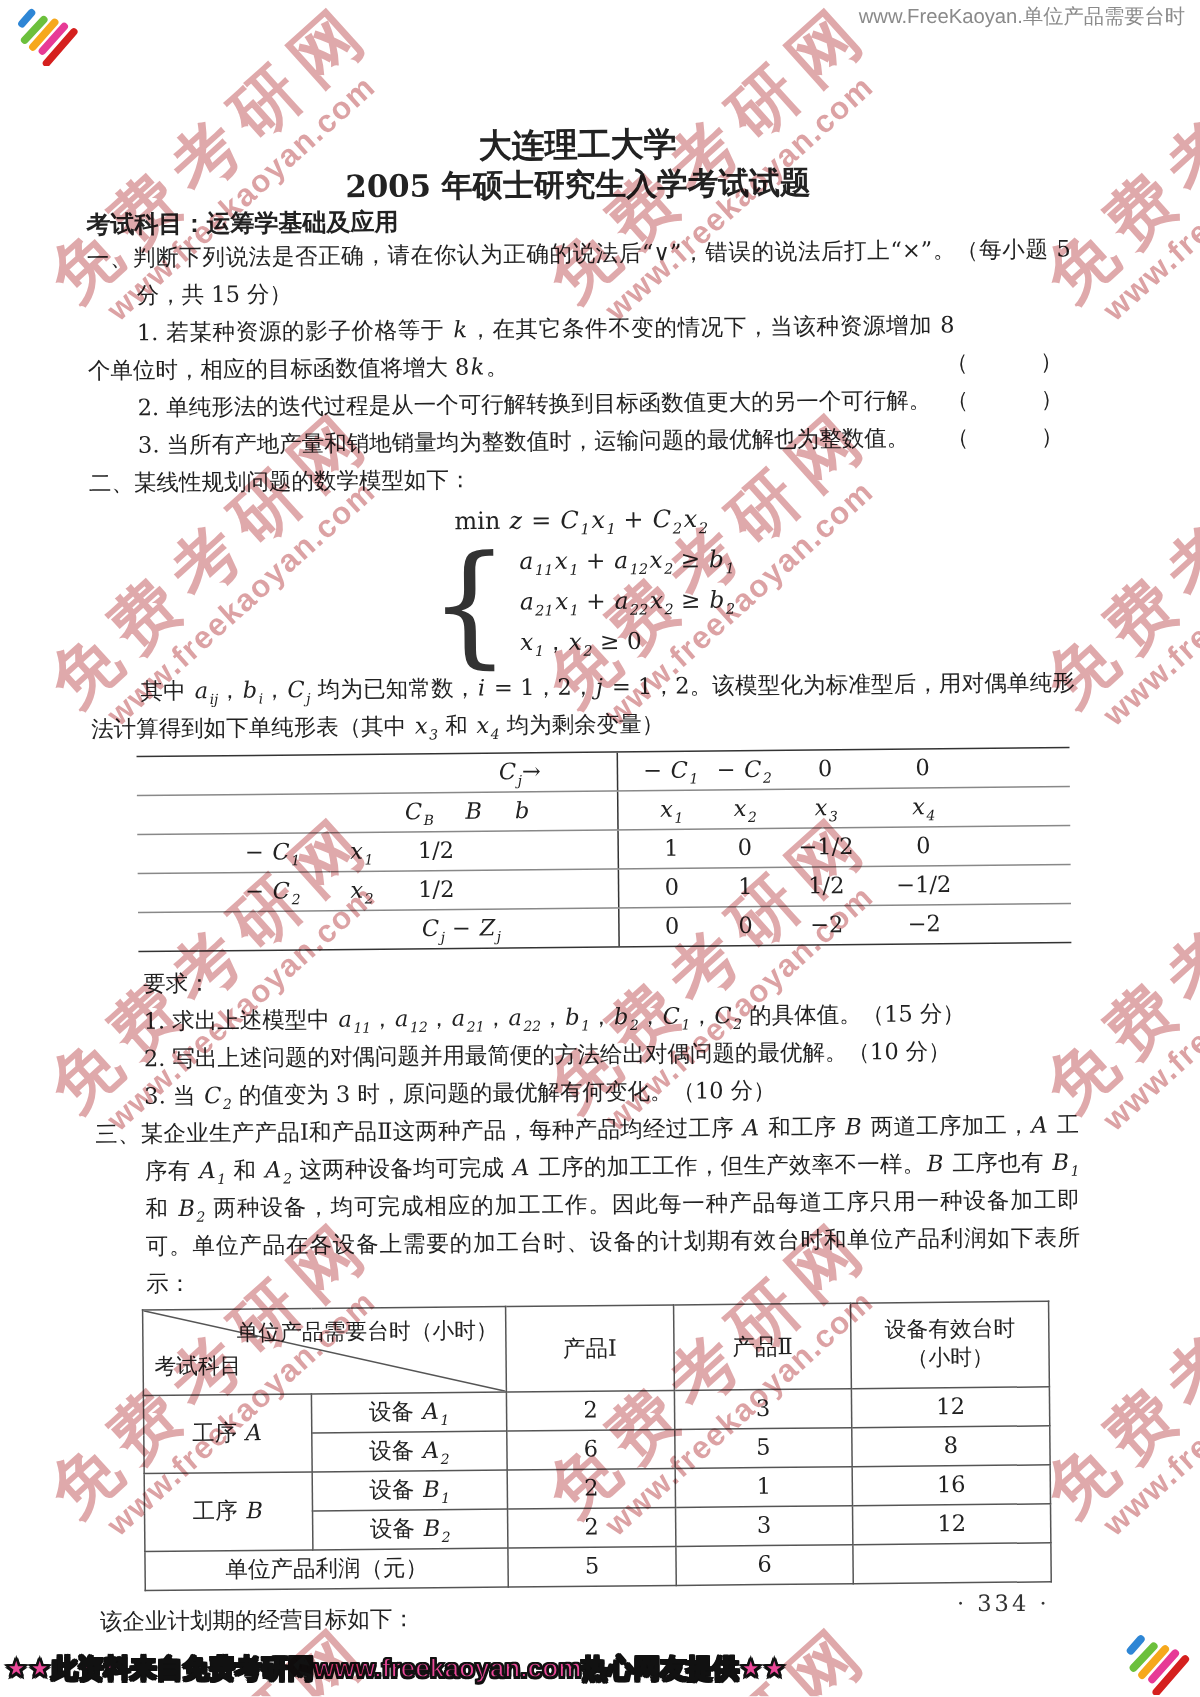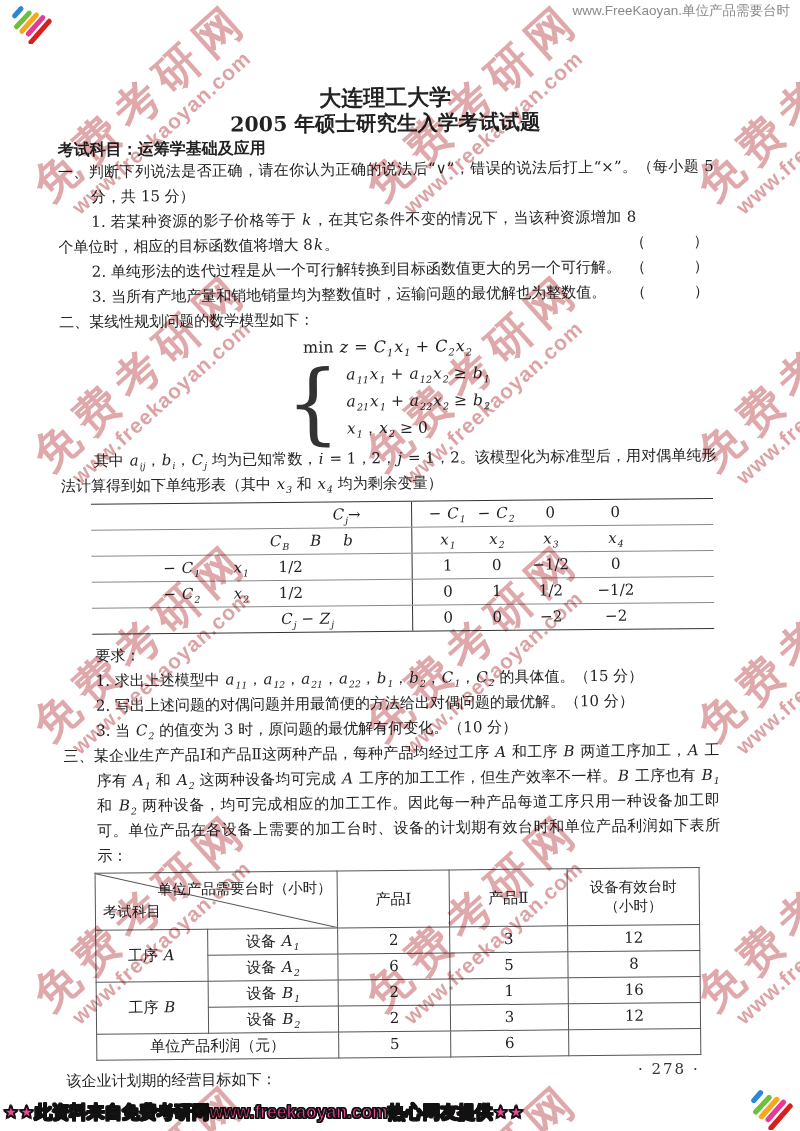--- a/index.html
+++ b/index.html
@@ -248,21 +248,21 @@
       <td>5</td>
       <td>6</td>
       <td></td>
     </tr>
     </tbody>
   </table>
 
   <p>该企业计划期的经营目标如下：</p>
 </div>
 
-<div class="pagenum">· 278 ·</div>
+<div class="pagenum">· 334 ·</div>
 
 <div class="footer-bar">
   <span class="footer-note">★★此资料来自免费考研网www.freekaoyan.com热心网友提供★★</span>
 </div>
 <svg class="logo-br" viewBox="0 0 50 44">
   <line x1="7" y1="13" x2="14" y2="5" stroke-width="5.5" stroke-linecap="round" stroke="#2e86d5"></line>
   <line x1="9" y1="25" x2="23" y2="10" stroke-width="5.5" stroke-linecap="round" stroke="#6cc03c"></line>
   <line x1="15" y1="30" x2="31" y2="12" stroke-width="5.5" stroke-linecap="round" stroke="#f6a81c"></line>
   <line x1="22" y1="33" x2="38" y2="15" stroke-width="5.5" stroke-linecap="round" stroke="#e73a96"></line>
   <line x1="25" y1="42" x2="45" y2="19" stroke-width="5.5" stroke-linecap="round" stroke="#d5201e"></line>

